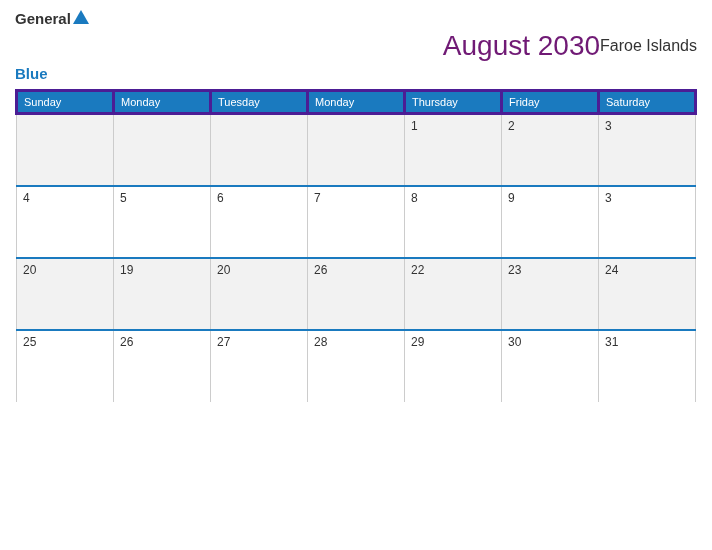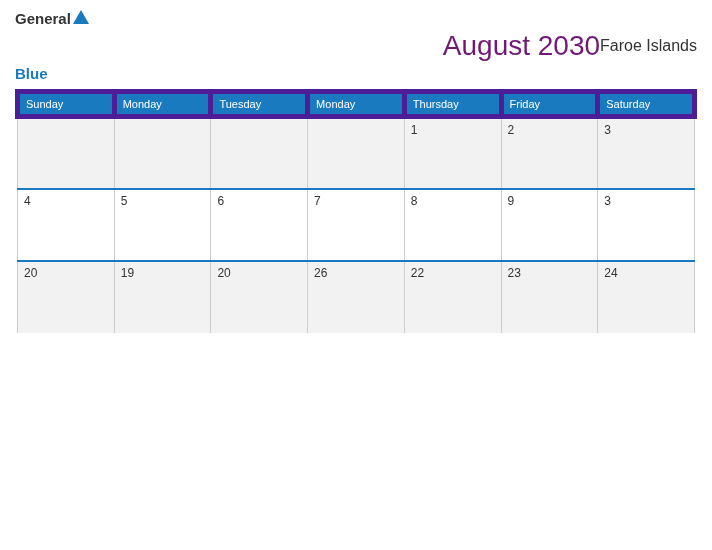--- a/index.html
+++ b/index.html
@@ -71,21 +71,21 @@
     }
     .calendar thead tr {
       background: #1a7abf;
     }
     .calendar thead th {
       color: #fff;
       font-size: 11px;
       font-weight: normal;
       padding: 4px 6px;
       text-align: left;
-      border: 5px solid #4c1d95;
+      border: 3px solid #4c1d95;
     }
     .calendar tbody tr {
       height: 72px;
     }
     .calendar tbody tr:nth-child(odd) {
       background: #f2f2f2;
     }
     .calendar tbody tr:nth-child(even) {
       background: #fff;
     }
@@ -160,15 +160,24 @@
         </tr>
         <tr>
           <td><span class="day-num">20</span></td>
           <td><span class="day-num">19</span></td>
           <td><span class="day-num">20</span></td>
           <td><span class="day-num">26</span></td>
           <td><span class="day-num">22</span></td>
           <td><span class="day-num">23</span></td>
           <td><span class="day-num">24</span></td>
         </tr>
+        <tr>
+          <td><span class="day-num">25</span></td>
+          <td><span class="day-num">26</span></td>
+          <td><span class="day-num">27</span></td>
+          <td><span class="day-num">28</span></td>
+          <td><span class="day-num">29</span></td>
+          <td><span class="day-num">30</span></td>
+          <td><span class="day-num">31</span></td>
+        </tr>
       </tbody>
   </table>
 </div>
 
 </body></html>

